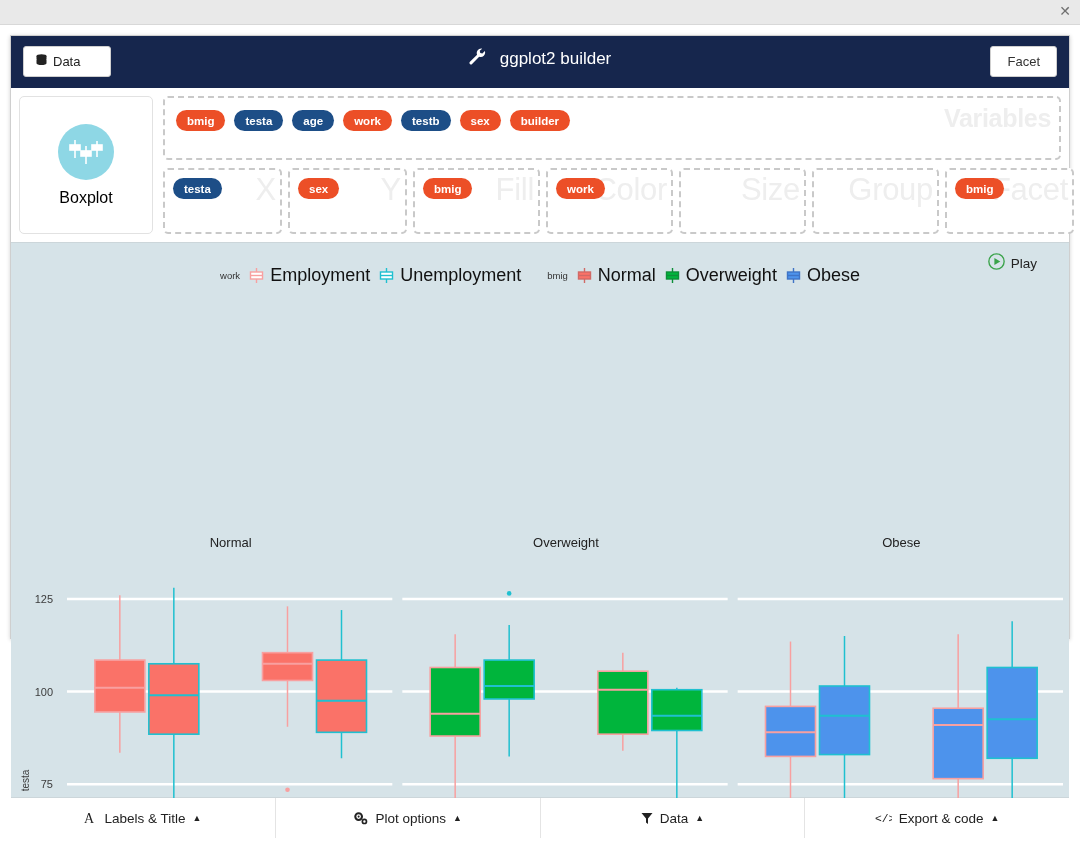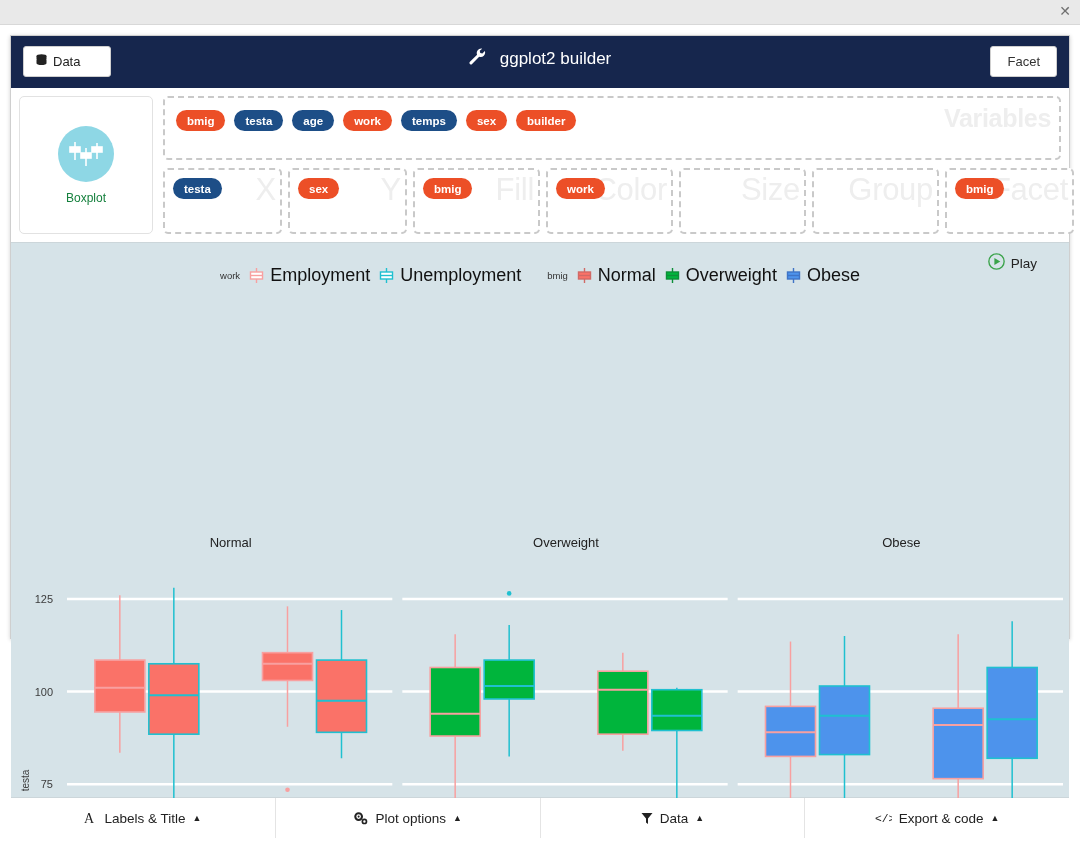--- a/index.html
+++ b/index.html
@@ -71,21 +71,21 @@
     width:134px; height:138px;
     background:#fff; border:1px solid #e2e2e2; border-radius:5px;
     display:flex; flex-direction:column; align-items:center;
     justify-content:center; gap:9px; cursor:pointer;
   }
   #geom-icon-circle {
     width:56px; height:56px; border-radius:50%;
     background:#8ed7e5;
     display:flex; align-items:center; justify-content:center;
   }
-  #geom-label { font-size:12px; color:#15803d; }
+  #geom-label { font-size:16px; color:#000000; }
 
   #vars-panel {
     position:absolute; left:152px; top:8px;
     width:898px; height:64px;
     border:2px dashed #c9c9c9; border-radius:5px;
     background:#fff; overflow:hidden;
   }
   #vars-watermark {
     position:absolute; right:8px; top:6px;
     font-size:25px; font-weight:bold; color:#eeeeee;
@@ -227,21 +227,21 @@
       <div id="geom-label">Boxplot</div>
     </div>
 
     <div id="vars-panel">
       <div id="vars-watermark">Variables</div>
       <div id="vars-list">
           <span class="pill orange">bmig</span>
           <span class="pill blue">testa</span>
           <span class="pill blue">age</span>
           <span class="pill orange">work</span>
-          <span class="pill blue">temps</span>
+          <span class="pill blue">testb</span>
           <span class="pill orange">sex</span>
           <span class="pill orange">builder</span>
         </div>
     </div>
 
     <div id="zones">
         <div class="zone z1">
           <div class="zone-label">X</div>
           <div class="zone-pill-wrap"><span class="pill blue">testa</span></div>
         </div>

